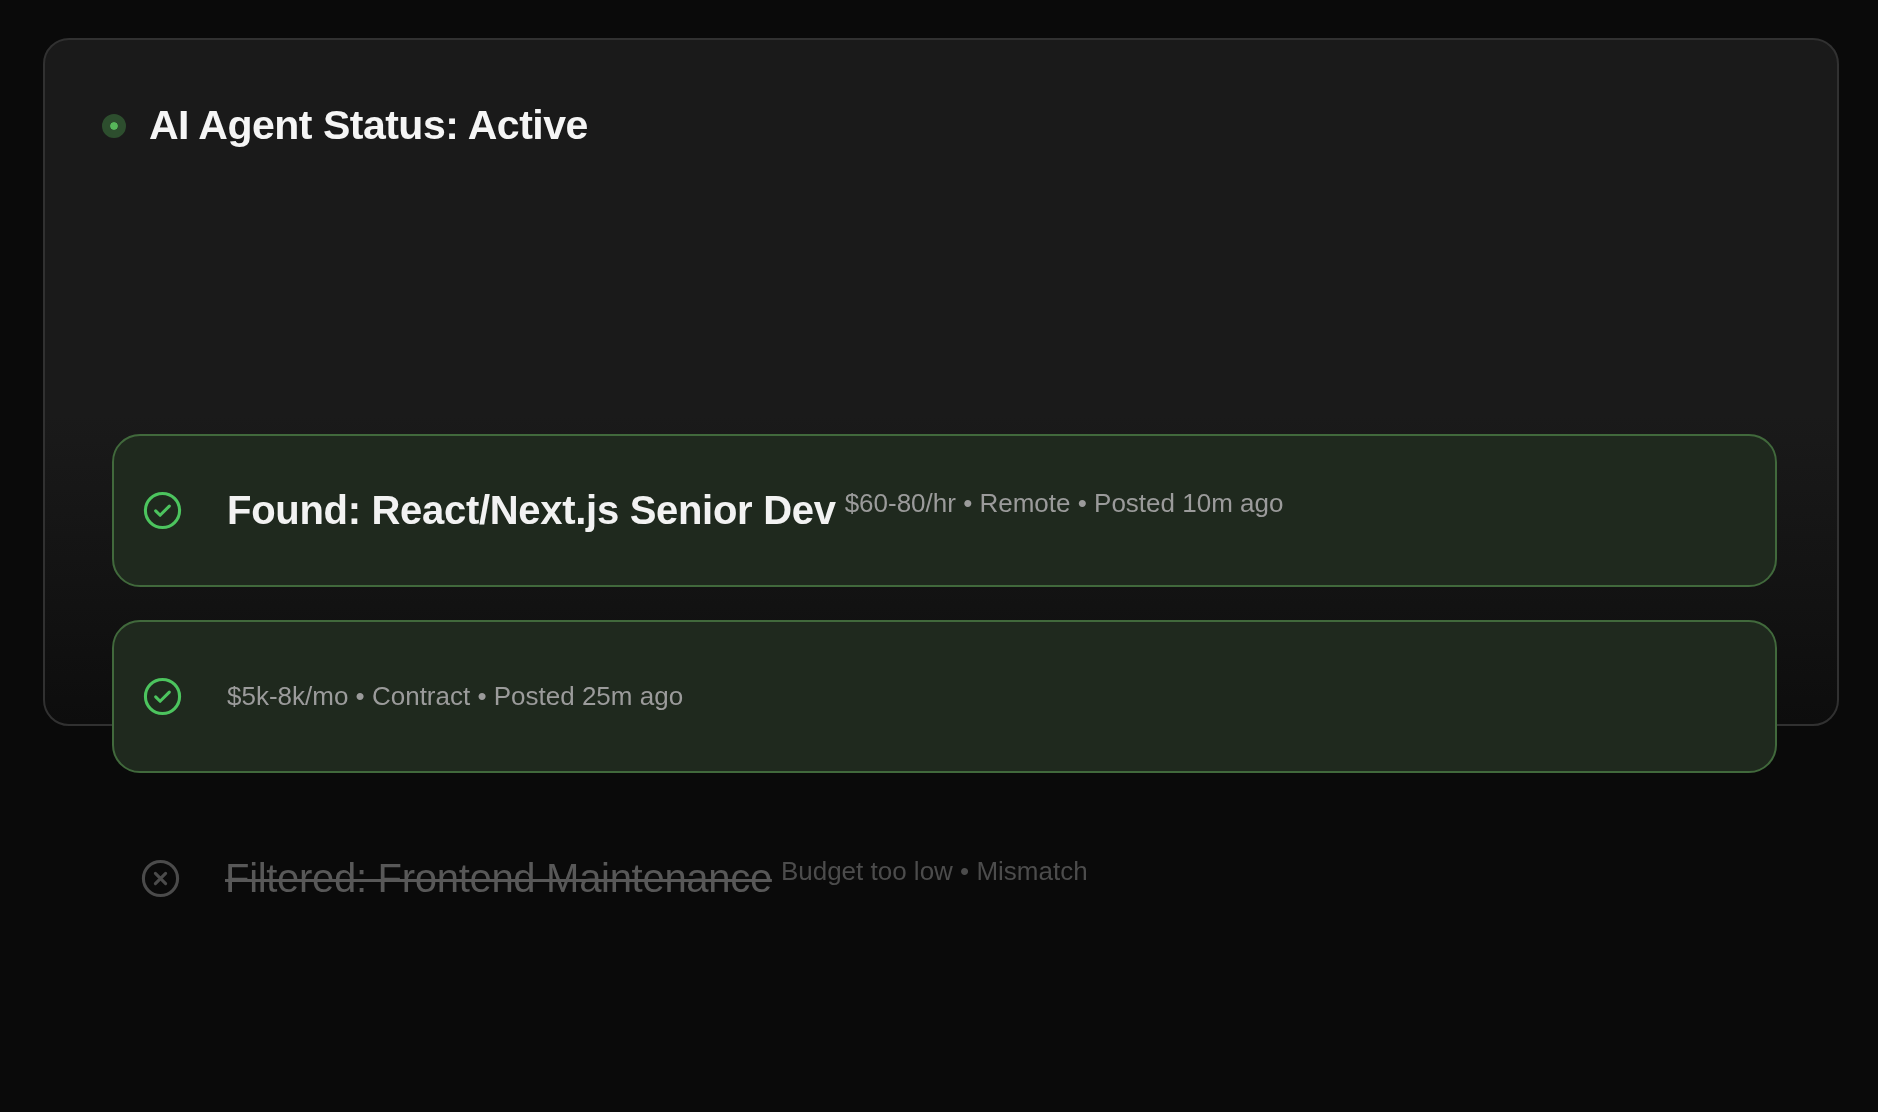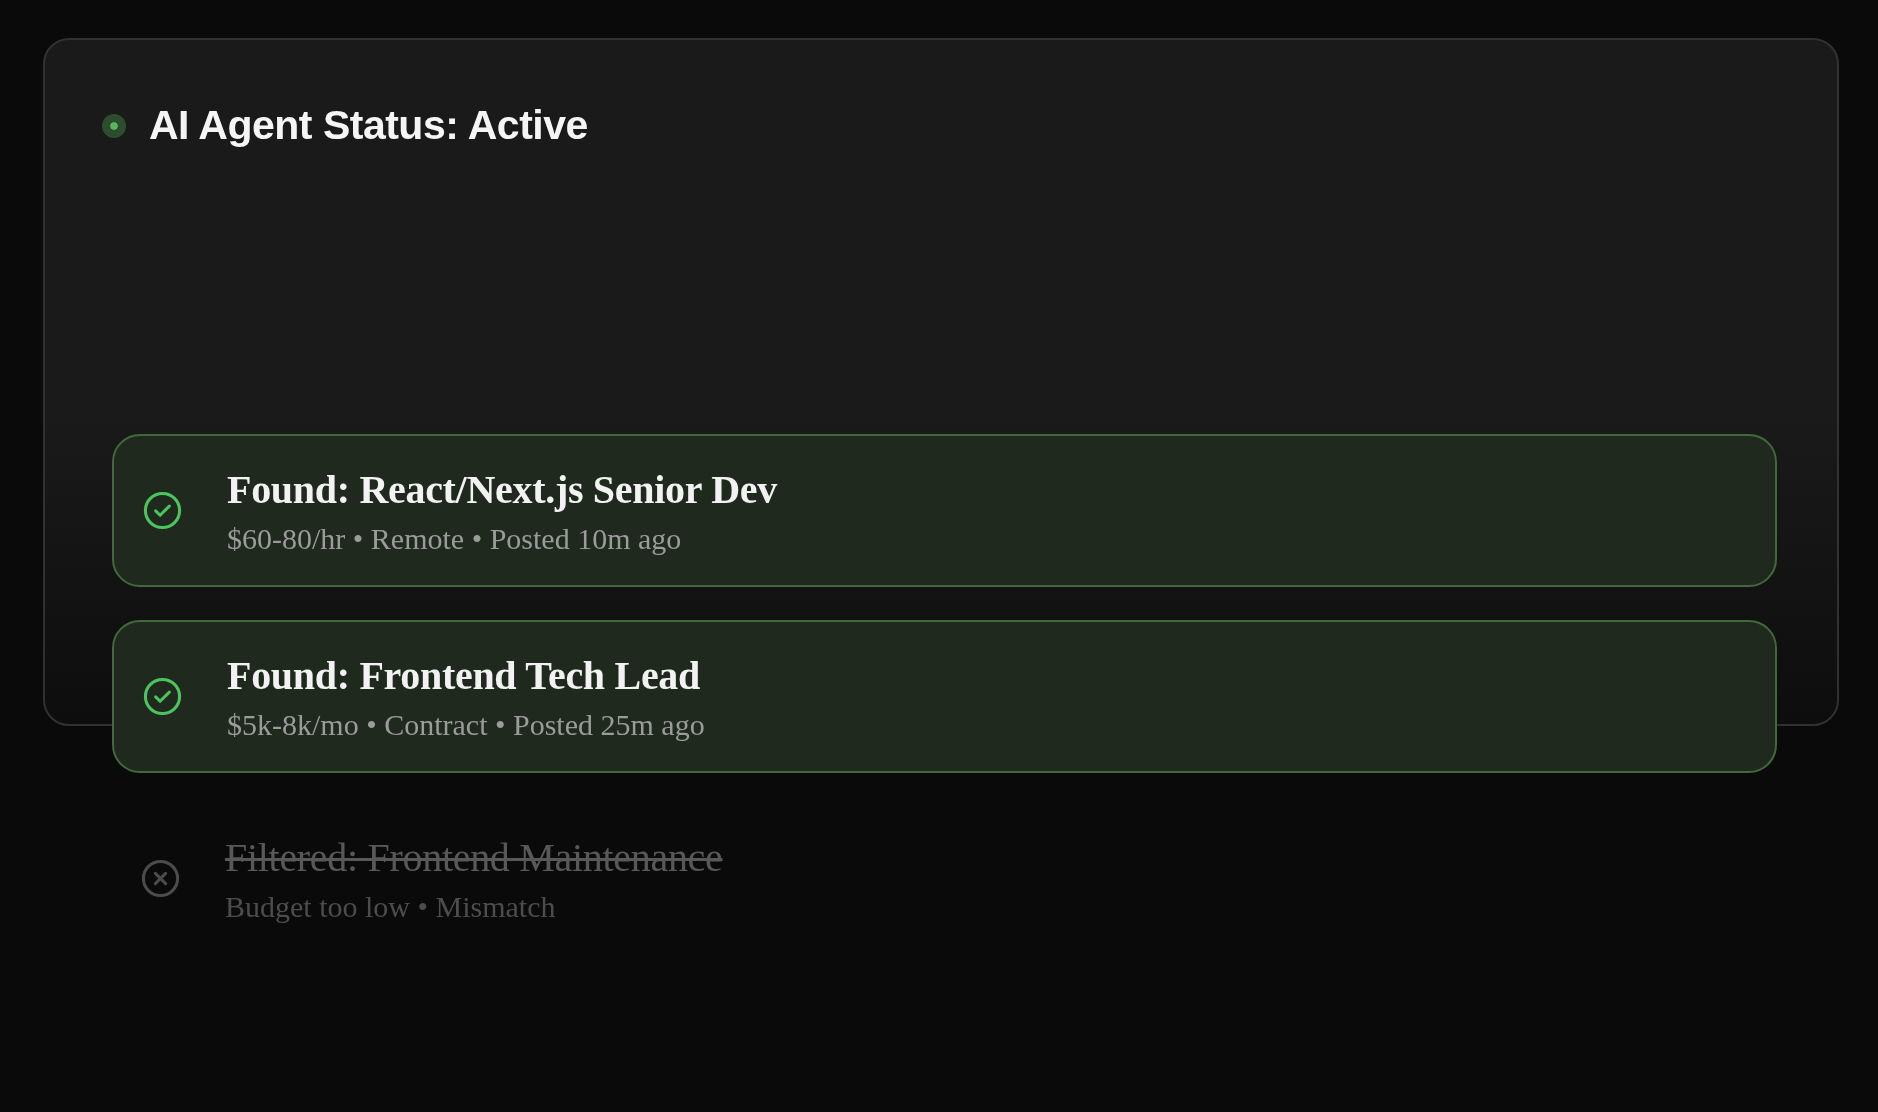--- a/index.html
+++ b/index.html
@@ -76,23 +76,23 @@
     padding-left: 28px;
   }
   .result-card.found {
     background: #1f291e;
     border: 2px solid #41693c;
   }
   .result-card.card-1 { top: 394px; }
   .result-card.card-2 { top: 580px; }
   .result-card.filtered-row { top: 762px; background: transparent; border: none; }
   .result-icon { width: 41px; height: 41px; flex: 0 0 auto; }
-  .result-text { display: flex; flex-direction: column; gap: 9px; font-family: Liberation Serif, serif; }
+  .result-text { display: flex; flex-direction: row; gap: 9px; }
   .result-title { font-size: 40px; font-weight: 600; color: #f2f2f2; letter-spacing: -0.3px; }
-  .result-meta { font-size: 30px; font-weight: 400; color: #9b9b9b; }
+  .result-meta { font-size: 26px; font-weight: 400; color: #9b9b9b; }
   .filtered-row .result-title {
     color: #585858; font-weight: 500;
     text-decoration: line-through;
     text-decoration-thickness: 3px;
   }
   .filtered-row .result-meta { color: #4c4c4c; }
 </style>
 </head>
 <body>
 
@@ -114,21 +114,20 @@
       <span class="result-meta">$60-80/hr • Remote • Posted 10m ago</span>
     </div>
   </div>
 
   <div class="result-card found card-2">
     <svg class="result-icon" viewBox="0 0 24 24" fill="none" stroke="#4cc45e" stroke-width="1.8" stroke-linecap="round" stroke-linejoin="round">
       <circle cx="12" cy="12" r="10"></circle>
       <path d="M8 12.2l2.6 2.6L16 9.4"></path>
     </svg>
     <div class="result-text">
-      <span class="result-title">Found: Frontend Tech Lead</span>
       <span class="result-meta">$5k-8k/mo • Contract • Posted 25m ago</span>
     </div>
   </div>
 
   <div class="result-card filtered-row">
     <svg class="result-icon" viewBox="0 0 24 24" fill="none" stroke="#4b4b4b" stroke-width="1.8" stroke-linecap="round" stroke-linejoin="round">
       <circle cx="12" cy="12" r="10"></circle>
       <path d="M9 9l6 6M15 9l-6 6"></path>
     </svg>
     <div class="result-text">

